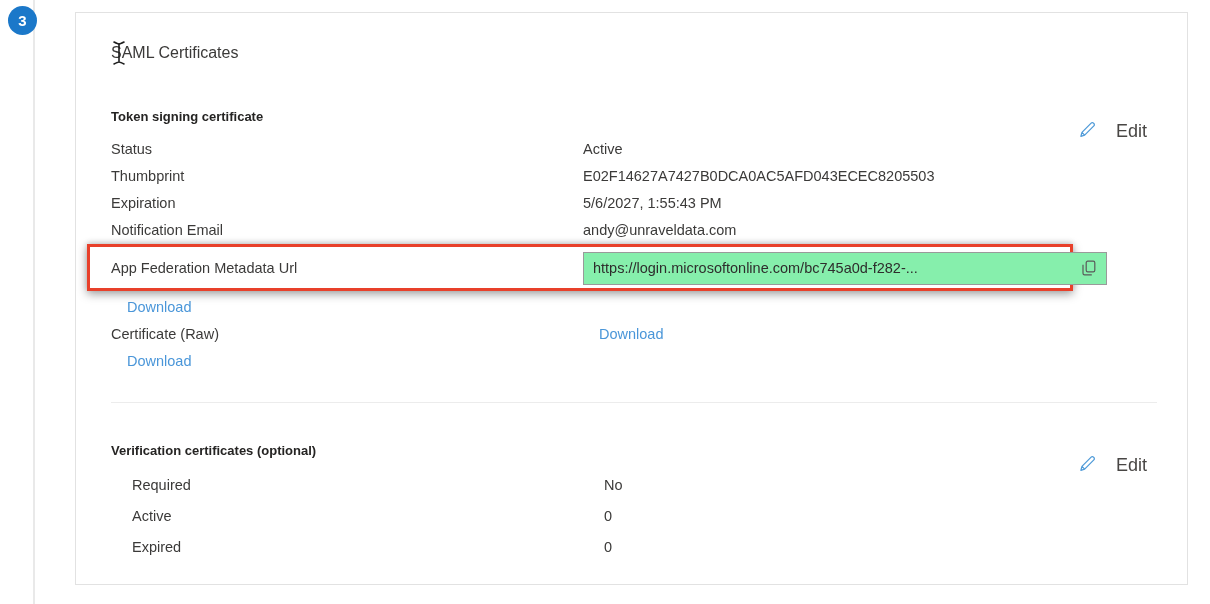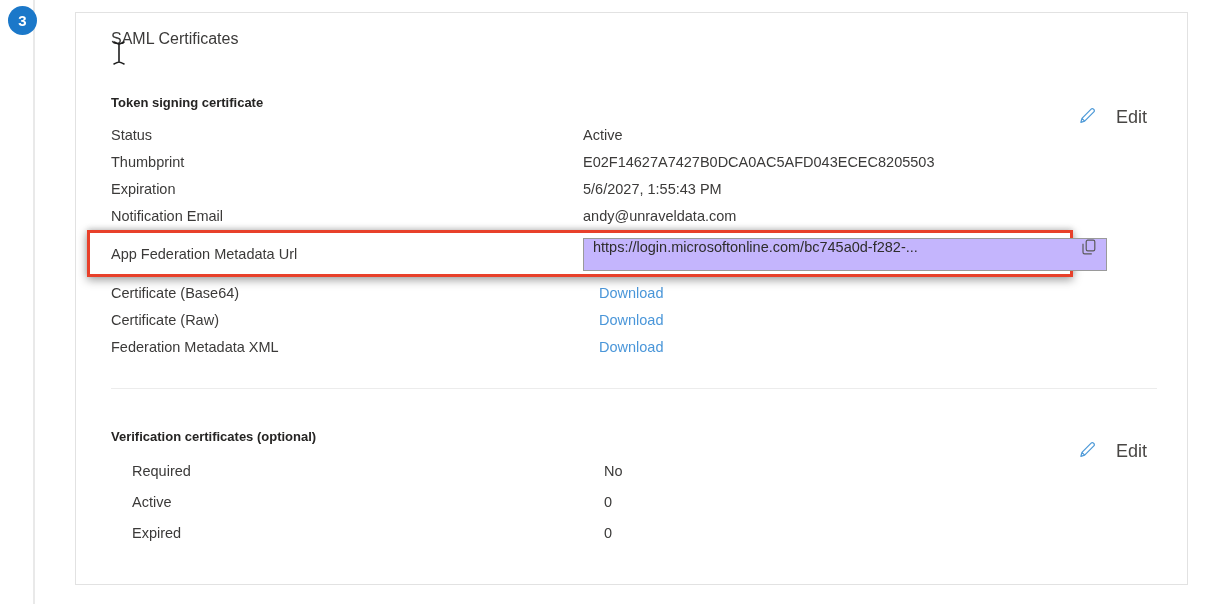--- a/index.html
+++ b/index.html
@@ -21,21 +21,21 @@
     width: 29px; height: 29px; border-radius: 50%;
     background: #1b78c9; color: #fff;
     font-size: 15px; font-weight: 700;
     display: flex; align-items: center; justify-content: center;
     z-index: 2;
   }
   .card {
     position: absolute; left: 75px; top: 12px;
     width: 1113px; height: 573px;
     background: #fff; border: 1px solid #e2e2e2;
-    padding: 16px 30px 0 35px;
+    padding: 30px 30px 0 35px;
   }
   .card-title {
     font-size: 16px; font-weight: 400; color: #3b3a39;
     line-height: 20px; margin: 0 0 46px 0;
   }
   .text-cursor { position: absolute; left: 112px; top: 40px; z-index: 3; }
   .section-header {
     display: flex; justify-content: space-between; align-items: flex-start;
     height: 26px;
   }
@@ -56,23 +56,23 @@
   .metadata-row { position: relative; height: 50px; }
   .metadata-row .label, .metadata-row .url-field { position: relative; z-index: 1; }
   .red-box {
     position: absolute; left: -24px; top: 1px;
     width: 986px; height: 47px;
     border: 3px solid #e8402a; background: #fff;
     box-shadow: 0 3px 9px rgba(0,0,0,0.38), 0 -2px 5px rgba(0,0,0,0.12);
     z-index: 0;
   }
   .url-field {
-    display: flex; align-items: flex-start;
+    display: flex; align-items: center;
     width: 524px; height: 33px;
-    background: #c4b5fd; border: 1px solid #9a9a9a;
+    background: #86efac; border: 1px solid #9a9a9a;
     padding: 0 9px; cursor: text;
   }
   .url-text {
     flex: 1; font-size: 14.5px; color: #2e2d2c;
     white-space: nowrap; overflow: hidden;
   }
   .copy-btn { display: flex; align-items: center; cursor: pointer; margin-left: 6px; }
   .divider { border: none; border-top: 1px solid #ececec; margin: 28px 0 40px 0; }
 </style>
 </head>
@@ -132,29 +132,27 @@
         <span class="copy-btn">
           <svg width="16" height="16" viewBox="0 0 16 16">
             <rect x="5.2" y="1.2" width="8.6" height="10.6" rx="1.6" fill="none" stroke="#5a5a5a" stroke-width="1.2"></rect>
             <path d="M10.8 14.8 h-7.2 a1.6 1.6 0 0 1 -1.6 -1.6 v-8.4" fill="none" stroke="#5a5a5a" stroke-width="1.2"></path>
           </svg>
         </span>
       </div>
     </div>
 
     <div class="row">
-      <span class="label">Certificate (Base64)</span>
       <span class="link">Download</span>
     </div>
     <div class="row">
       <span class="label">Certificate (Raw)</span>
       <span class="link">Download</span>
     </div>
     <div class="row">
-      <span class="label">Federation Metadata XML</span>
       <span class="link">Download</span>
     </div>
   </div>
 
   <hr class="divider">
 
   <div class="section rows-v2">
     <div class="section-header">
       <span class="section-title">Verification certificates (optional)</span>
       <span class="edit-btn">

